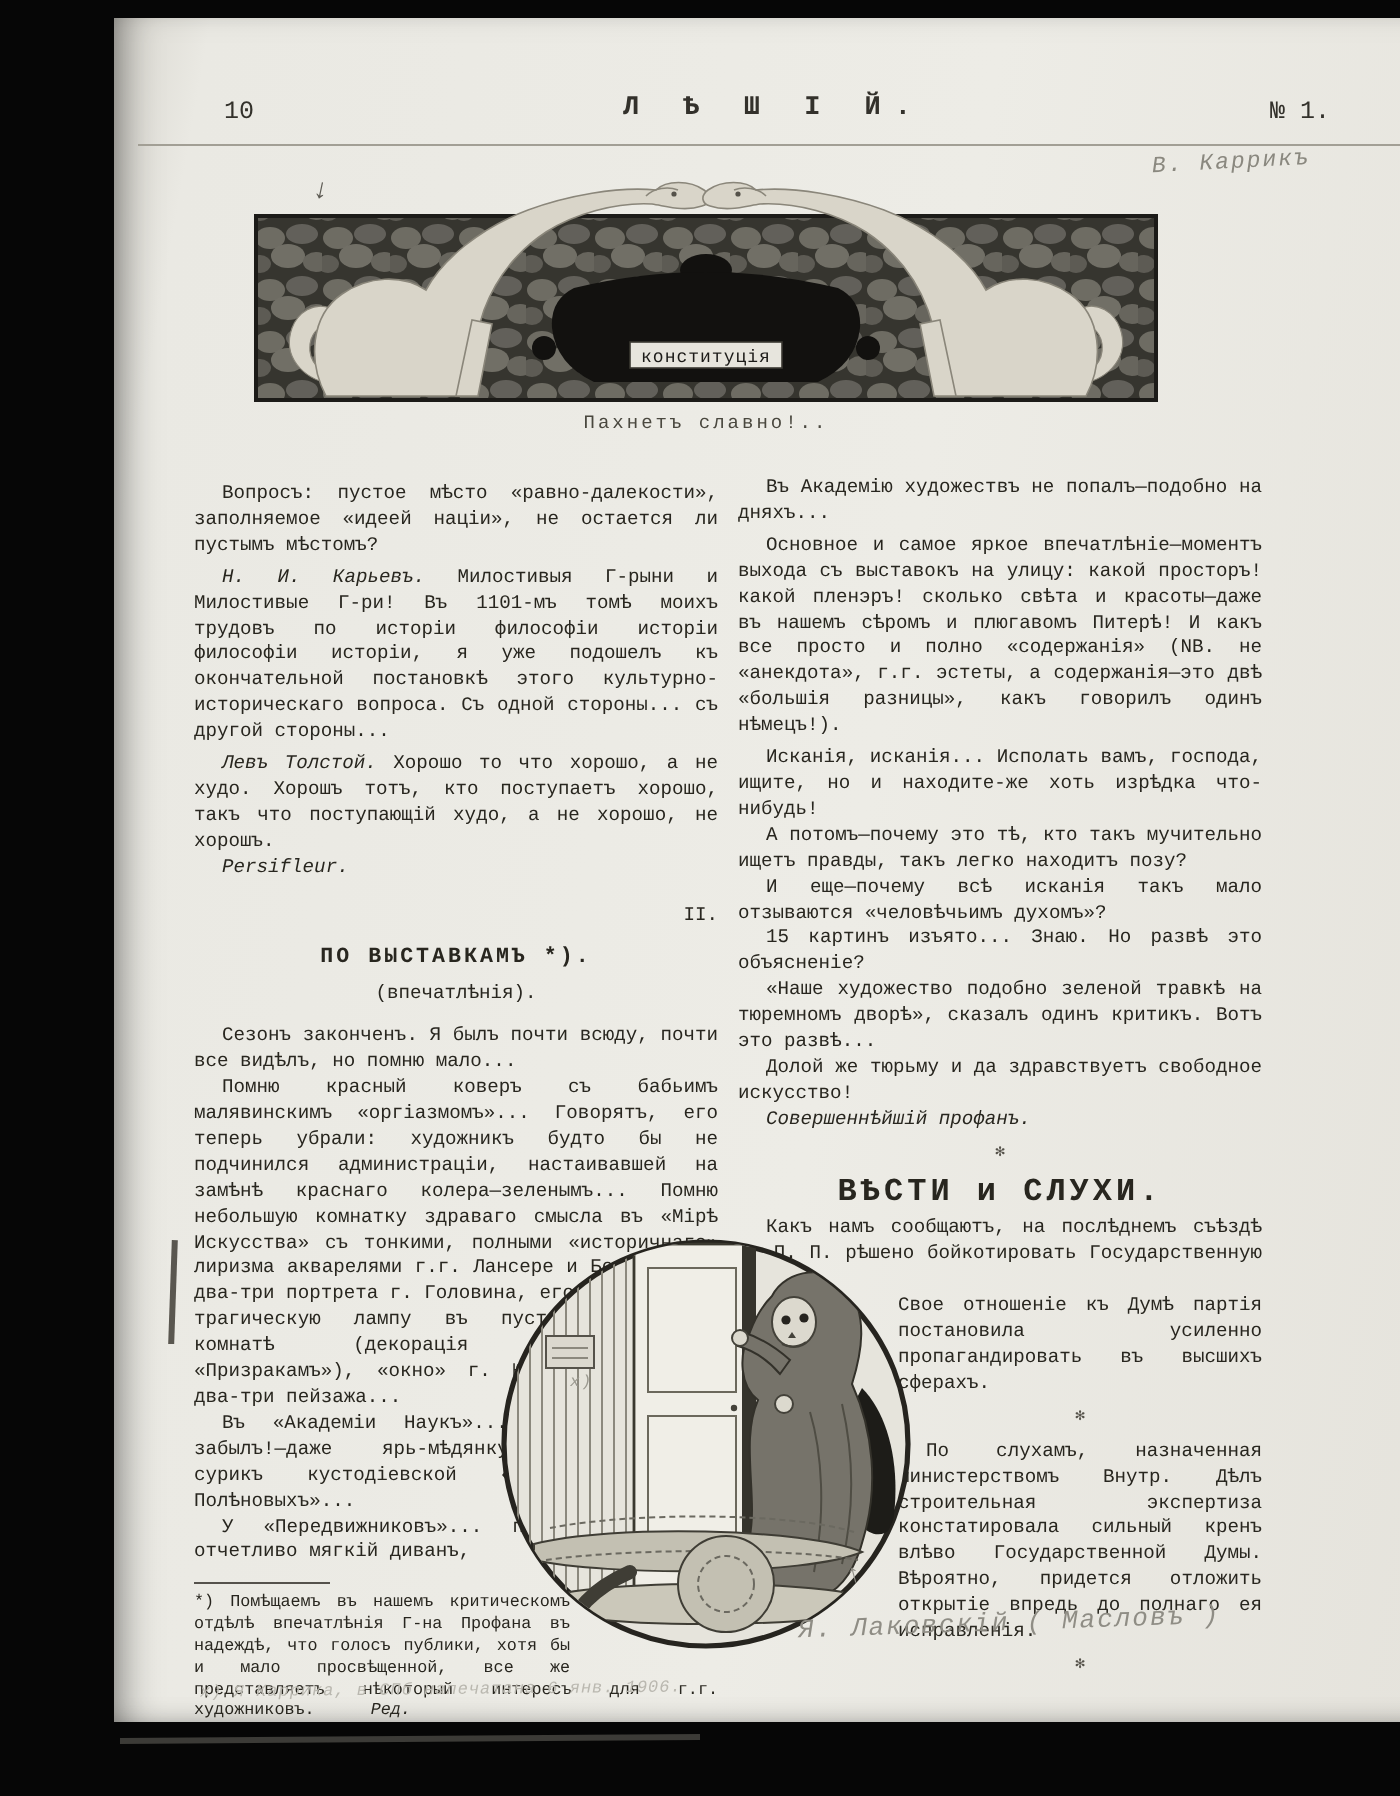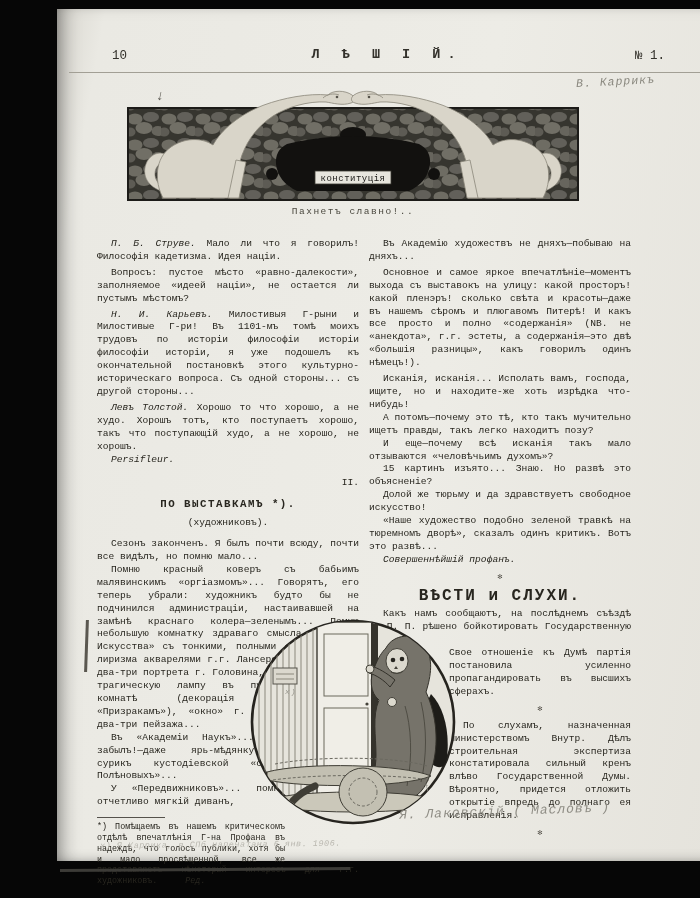--- a/index.html
+++ b/index.html
@@ -105,52 +105,51 @@
         <rect x="188" y="85" width="76" height="13" fill="#e7e5dd" stroke="#3a3831" stroke-width="0.8"></rect>
         <text x="226" y="95" text-anchor="middle" font-size="9" fill="#1c1b18" letter-spacing="0.5">конституція</text>
       </g>
     </svg>
   </div>
   <div class="illo-caption">Пахнетъ славно!..</div>
 
   <div class="cols">
 
     <div class="col">
-      <p><span class="lead">П. Б. Струве.</span><span> Мало ли что я говорилъ! Философія кадетизма. Идея націи.</span></p>
       <p class="sp">Вопросъ: пустое мѣсто «равно-далекости», заполняемое «идеей націи», не остается ли пустымъ мѣстомъ?</p>
       <p class="sp"><span class="lead">Н. И. Карьевъ.</span><span> Милостивыя Г-рыни и Милостивые Г-ри! Въ 1101-мъ томѣ моихъ трудовъ по исторіи философіи исторіи философіи исторіи, я уже подошелъ къ окончательной постановкѣ этого культурно-историческаго вопроса. Съ одной стороны... съ другой стороны...</span></p>
       <p class="sp"><span class="lead">Левъ Толстой.</span><span> Хорошо то что хорошо, а не худо. Хорошъ тотъ, кто поступаетъ хорошо, такъ что поступающій худо, а не хорошо, не хорошъ.</span></p>
       <p class="sig">Persifleur.</p>
 
       <p class="sec-num">II.</p>
       <p class="sec-title">ПО ВЫСТАВКАМЪ *).</p>
-      <p class="sec-sub">(художниковъ).</p>
+      <p class="sec-sub">(впечатлѣнія).</p>
 
       <p>Сезонъ законченъ. Я былъ почти всюду, почти все видѣлъ, но помню мало...</p>
       <p>Помню красный коверъ съ бабьимъ малявинскимъ «оргіазмомъ»... Говорятъ, его теперь убрали: художникъ будто бы не подчинился администраціи, настаивавшей на замѣнѣ краснаго колера—зеленымъ... Помню небольшую комнатку здраваго смысла въ «Мірѣ Искусства» съ тонкими, полными «историчнаго» лиризма акварелями г.г. Лансере и Бенуа; еще—два-три портрета г. Головина, его же</p>
 
       <div>
         <span class="cut-r"></span>
         <p class="noindent">трагическую лампу въ пустой комнатѣ (декорація къ «Призракамъ»), «окно» г. Юона, два-три пейзажа...</p>
         <p>Въ «Академіи Наукъ»... все забылъ!—даже ярь-мѣдянку и сурикъ кустодіевской «семьи Полѣновыхъ»...</p>
         <p>У «Передвижниковъ»... помню отчетливо мягкій диванъ,</p>
         <div class="fn-rule"></div>
         <p class="footnote noindent"><span>*) Помѣщаемъ въ нашемъ критическомъ отдѣлѣ впечатлѣнія Г-на Профана въ надеждѣ, что голосъ публики, хотя бы и мало просвѣщенной, все же представляетъ нѣкоторый интересъ для г.г. художниковъ.</span><span class="fn-sig">Ред.</span></p>
       </div>
     </div>
 
     <div class="col">
-      <p>Въ Академію художествъ не дняхъ—побываю на дняхъ...</p>
+      <p>Въ Академію художествъ не попалъ—подобно на дняхъ...</p>
       <p class="sp">Основное и самое яркое впечатлѣніе—моментъ выхода съ выставокъ на улицу: какой просторъ! какой пленэръ! сколько свѣта и красоты—даже въ нашемъ сѣромъ и плюгавомъ Питерѣ! И какъ все просто и полно «содержанія» (NB. не «анекдота», г.г. эстеты, а содержанія—это двѣ «большія разницы», какъ говорилъ одинъ нѣмецъ!).</p>
       <p class="sp">Исканія, исканія... Исполать вамъ, господа, ищите, но и находите-же хоть изрѣдка что-нибудь!</p>
       <p>А потомъ—почему это тѣ, кто такъ мучительно ищетъ правды, такъ легко находитъ позу?</p>
       <p>И еще—почему всѣ исканія такъ мало отзываются «человѣчьимъ духомъ»?</p>
       <p>15 картинъ изъято... Знаю. Но развѣ это объясненіе?</p>
+      <p>«Наше художество подобно зеленой травкѣ на тюремномъ дворѣ», сказалъ одинъ критикъ. Вотъ это развѣ...</p>
       <p>Долой же тюрьму и да здравствуетъ свободное искусство!</p>
-      <p>«Наше художество подобно зеленой травкѣ на тюремномъ дворѣ», сказалъ одинъ критикъ. Вотъ это развѣ...</p>
       <p class="sig">Совершеннѣйшій профанъ.</p>
       <p class="orn">✻</p>
       <p class="news-title">ВѢСТИ и СЛУХИ.</p>
       <p>Какъ намъ сообщаютъ, на послѣднемъ съѣздѣ П. П. П. рѣшено бойкотировать Государственную Думу.</p>
 
       <div>
         <span class="cut-l"></span>
         <p class="noindent">Свое отношеніе къ Думѣ партія постановила усиленно пропагандировать въ высшихъ сферахъ.</p>
         <p class="orn">✻</p>
         <p>По слухамъ, назначенная министерствомъ Внутр. Дѣлъ строительная экспертиза констатировала сильный кренъ влѣво Государственной Думы. Вѣроятно, придется отложить открытіе впредь до полнаго ея исправленія.</p>

